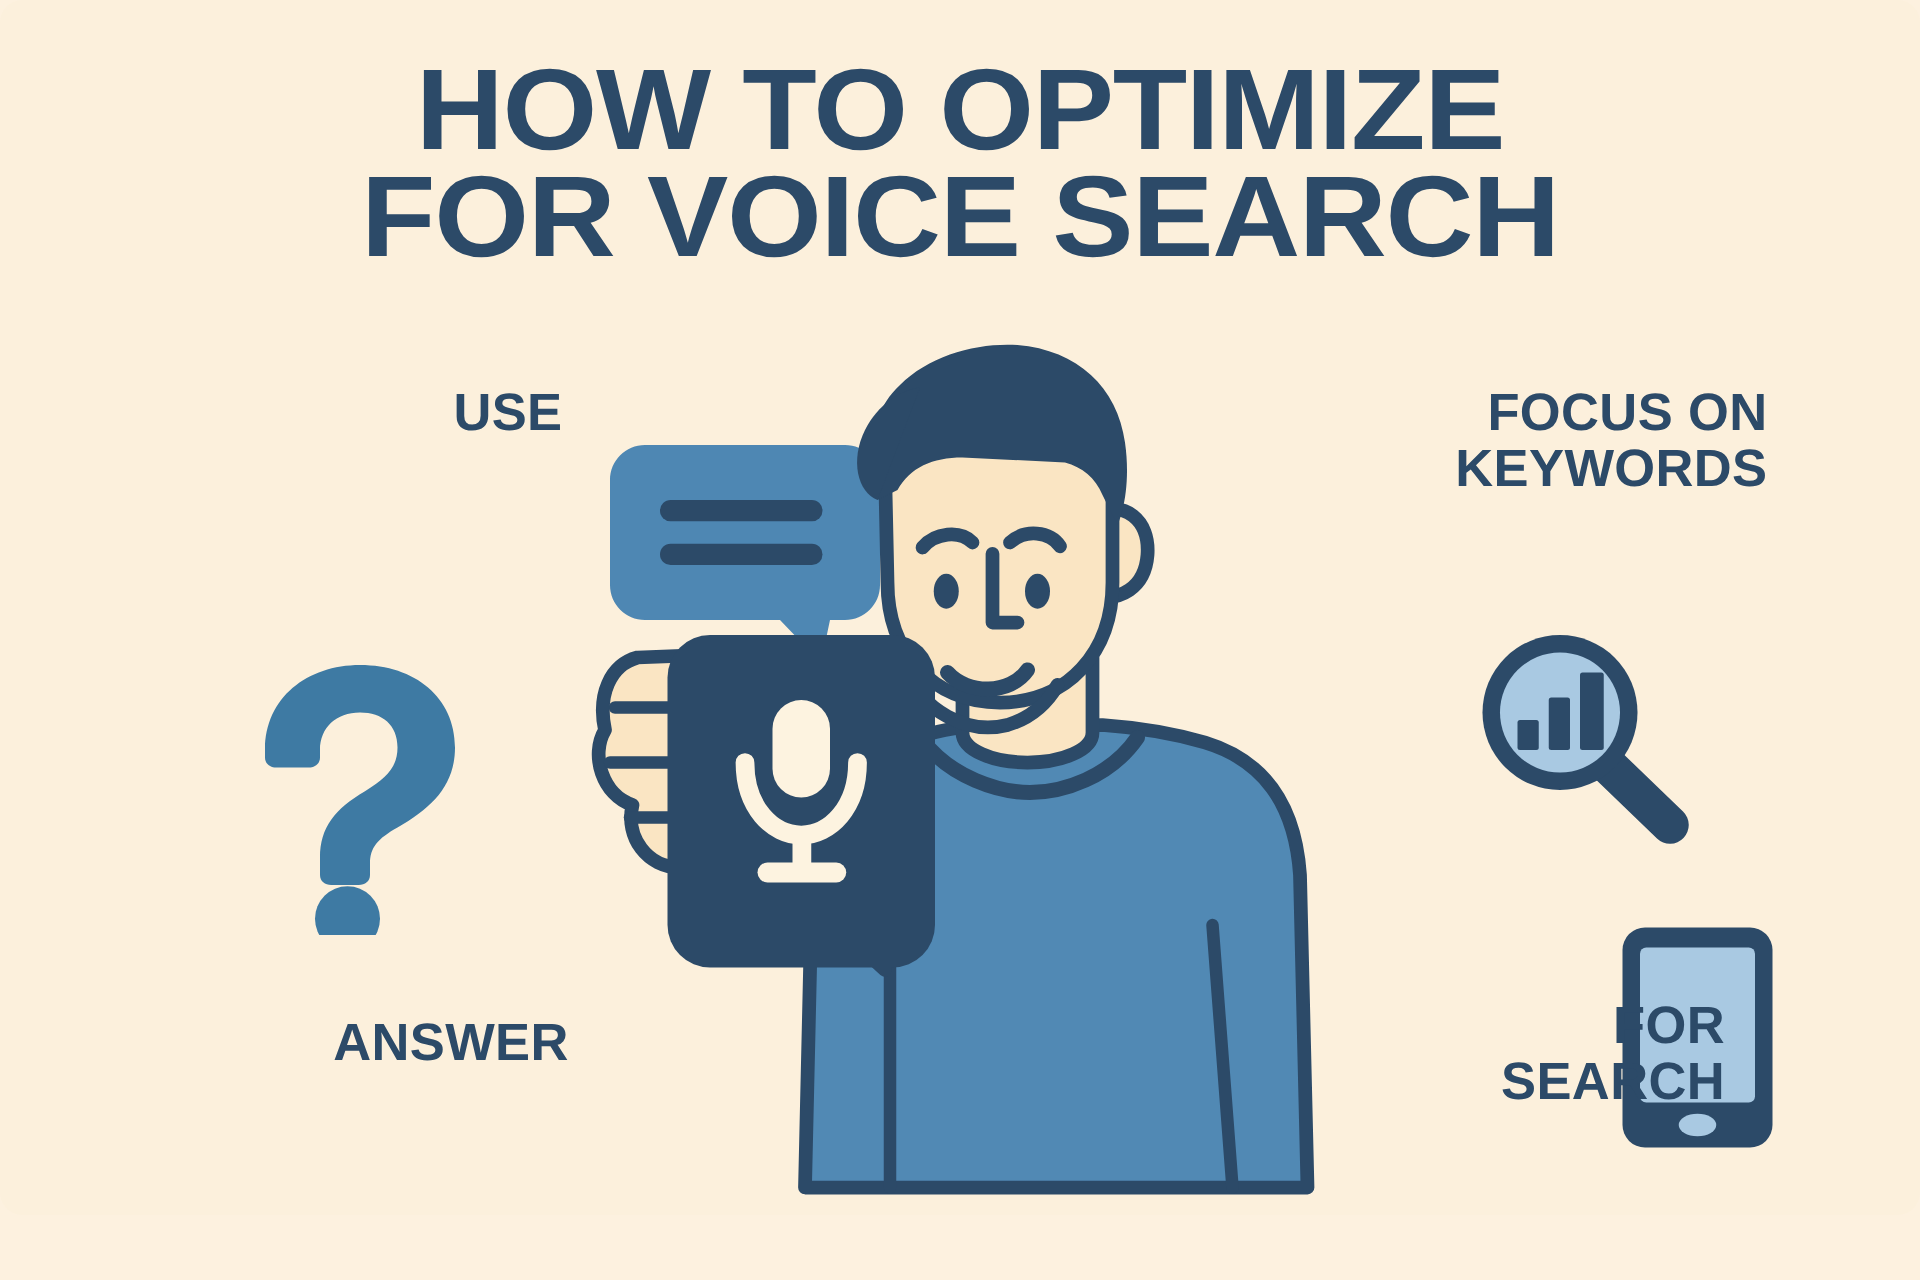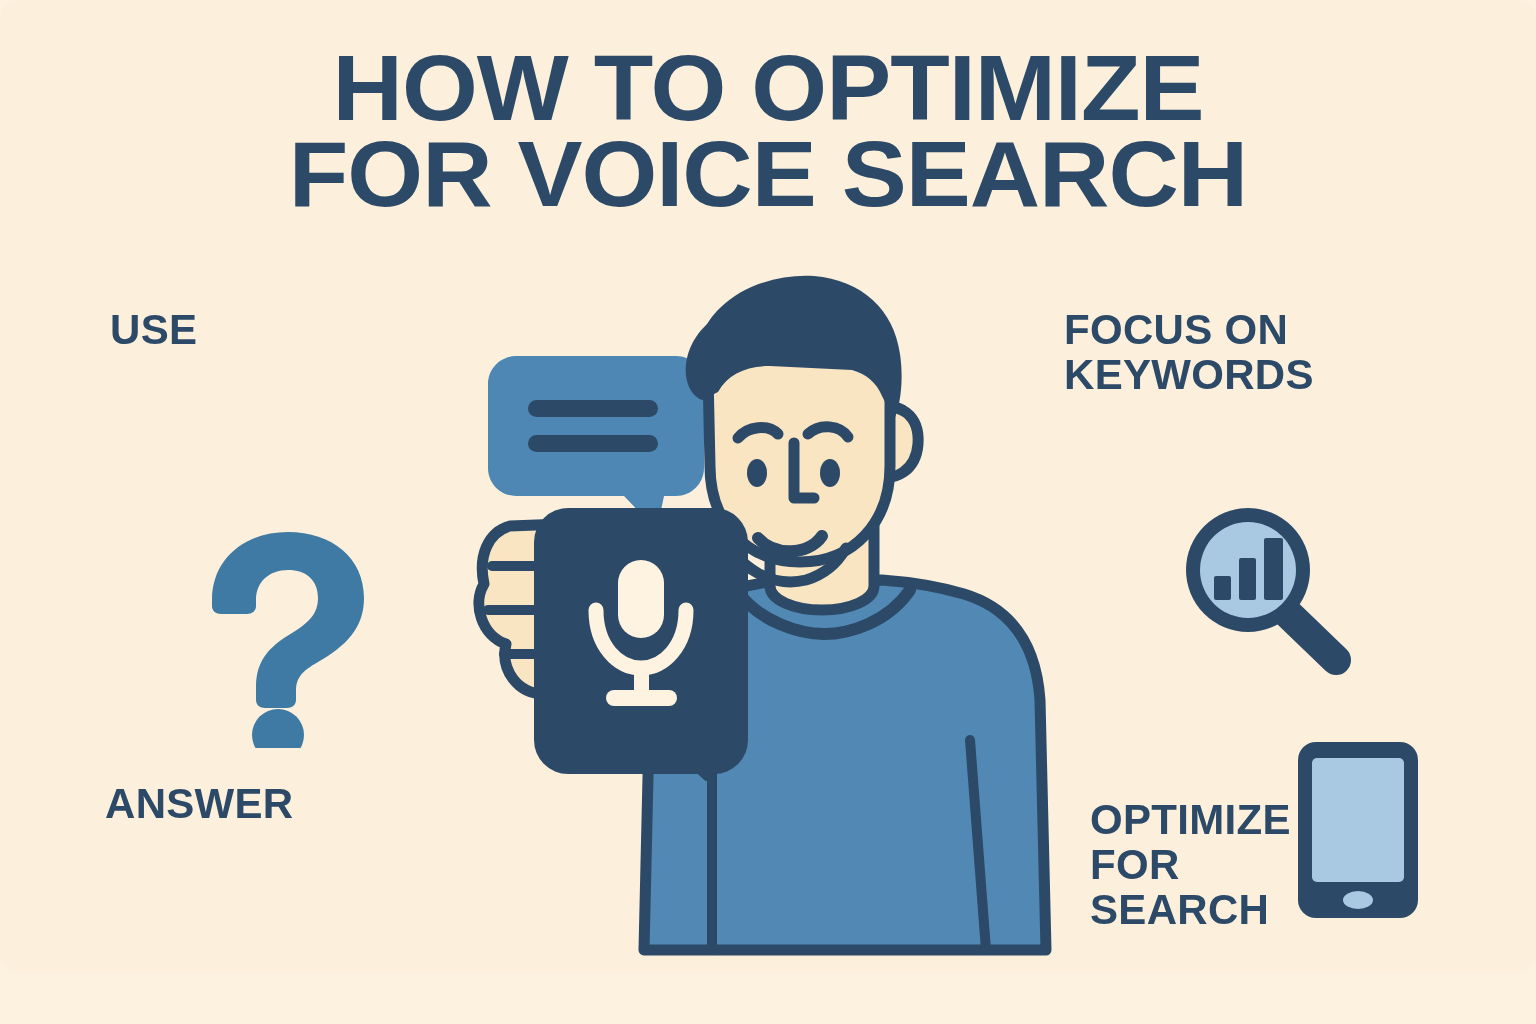--- a/index.html
+++ b/index.html
@@ -35,27 +35,27 @@
   #title .tline { display: block; white-space: nowrap; }
 
   
   .label {
     position: absolute;
     color: #2c4a68;
     font-weight: 700;
     font-size: 42px;
     line-height: 1.07;
     letter-spacing: 0.3px;
-    text-align: left;
+    text-align: right;
     white-space: nowrap;
   }
   .label .lline { display: block; }
 
   #label-natural   { left: 110px;  top: 308px; width: 340px; }
-  #label-answer    { left: 105px;  top: 782px; width: 350px; }
+  #label-answer    { left: 105px;  top: 812px; width: 350px; }
   #label-longtail  { left: 1064px; top: 308px; width: 350px; }
   #label-mobile    { left: 1090px; top: 798px; width: 290px; z-index: 9; }
 
   
   .art { position: absolute; }
 </style>
 </head>
 <body>
 
 <div id="canvas">
@@ -182,18 +182,17 @@
     <rect x="86" y="36" width="19" height="62" rx="2" fill="#2c4a68"></rect>
   </svg>
 
   <svg class="art" style="left:1296px; top:740px; width:124px; height:180px;" viewBox="0 0 124 180">
     <rect x="2" y="2" width="120" height="176" rx="18" fill="#2c4a68"></rect>
     <rect x="16" y="18" width="92" height="124" rx="5" fill="#a9c9e2"></rect>
     <ellipse cx="62" cy="160" rx="15" ry="9" fill="#a9c9e2"></ellipse>
   </svg>
 
   <div id="label-mobile" class="label">
-    <span class="lline">OPTIMIZE</span>
     <span class="lline">FOR</span>
     <span class="lline">SEARCH</span>
   </div>
 
 </div>
 
 </body></html>

